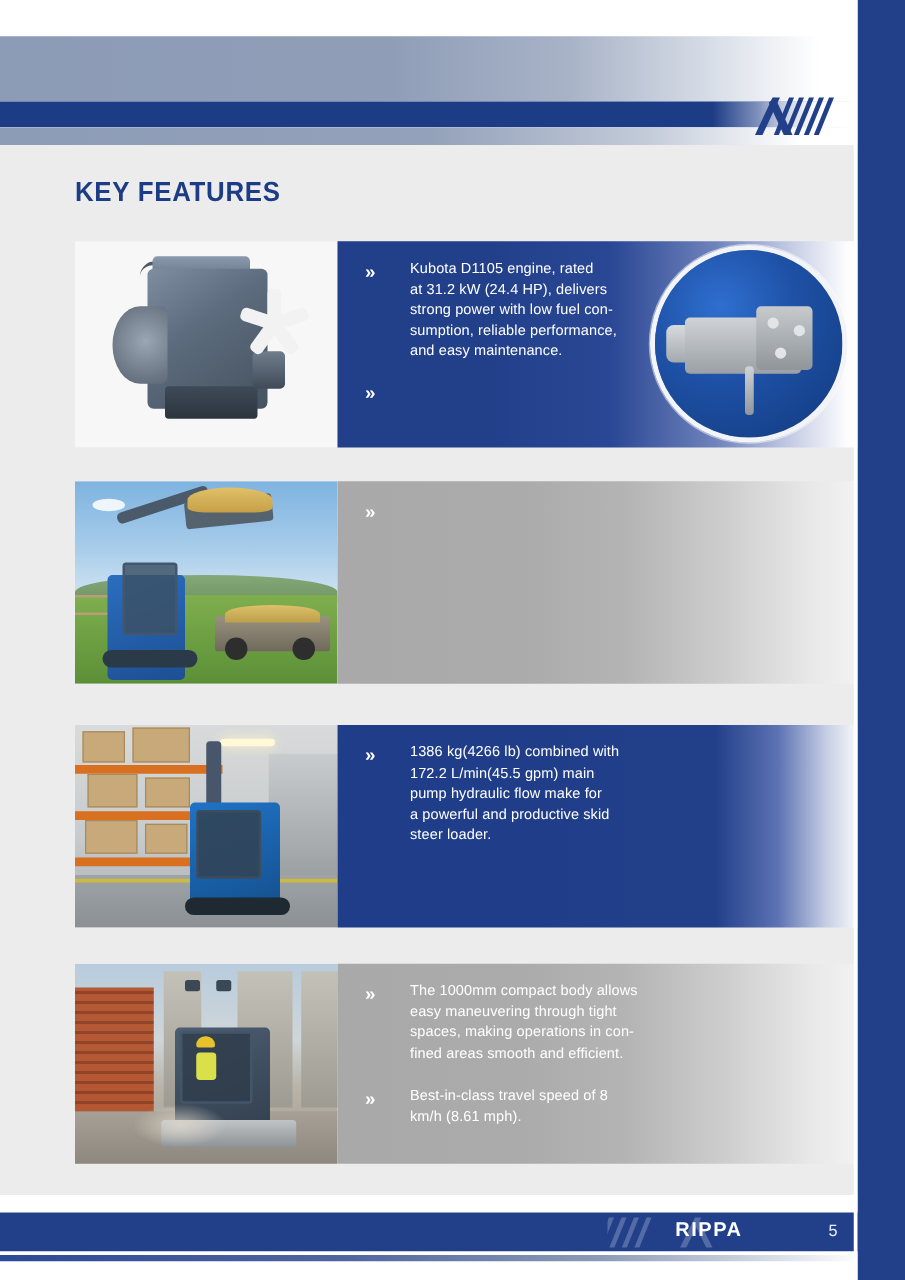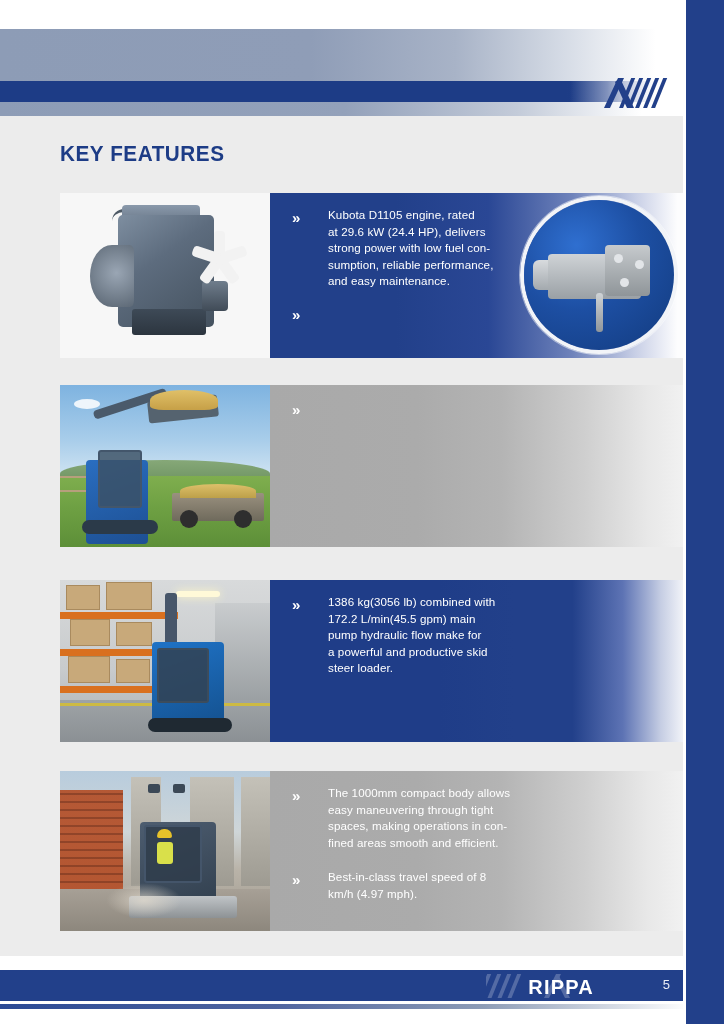--- a/index.html
+++ b/index.html
@@ -103,21 +103,21 @@
     position:absolute; left:0; top:14px; width:690px; height:31px;
     background:linear-gradient(90deg,#22408a 0%,#22408a 60%,#22408a 100%);
   }
   .ftr-line{
     position:absolute; left:0; top:48px; width:690px; height:5px;
     background:linear-gradient(90deg,#2b4a95 0%,#50659f 40%,#8d9cb6 70%,#ffffff 100%);
   }
   .ftr-stripes{ position:absolute; left:486px; top:16px; width:128px; height:28px; opacity:.75; }
   .ftr-logo{
     position:absolute; right:96px; top:20px;
-    color:#ffffff; font-size:20px; font-weight:bold; letter-spacing:1.2px;
+    color:#ffffff; font-size:16px; font-weight:bold; letter-spacing:1.2px;
     display:flex; align-items:center;
   }
   .ftr-page{
     position:absolute; right:20px; top:21px;
     color:#e9ecf5; font-size:13px;
   }
 
   
   .scene{ position:absolute; inset:0; }
 
@@ -280,21 +280,21 @@
         <i style="transform:rotate(216deg)"></i>
         <i style="transform:rotate(288deg)"></i>
       </div>
     </div>
   </div>
   <div class="panel navy">
     <div class="bullets">
       <div class="bullet">
         <span class="chev">»</span>
         <span class="btext">Kubota D1105 engine, rated
-at 29.6 kW (24.4 HP), delivers
+at 31.2 kW (24.4 HP), delivers
 strong power with low fuel con-
 sumption, reliable performance,
 and easy maintenance.</span>
       </div>
       <div class="bullet">
         <span class="chev">»</span>
       </div>
     </div>
     <div class="circle-inset">
       <div class="scene sc-pump">
@@ -361,21 +361,21 @@
       <div class="mast"></div>
       <div class="machine"></div>
       <div class="mcab"></div>
       <div class="mtrack"></div>
     </div>
   </div>
   <div class="panel navy-solid">
     <div class="bullets">
       <div class="bullet">
         <span class="chev">»</span>
-        <span class="btext">1386 kg(3056 lb) combined with
+        <span class="btext">1386 kg(4266 lb) combined with
 172.2 L/min(45.5 gpm) main
 pump hydraulic flow make for
 a powerful and productive skid
 steer loader.</span>
       </div>
     </div>
   </div>
 </div>
 
 <div class="feature f4">
@@ -401,21 +401,21 @@
       <div class="bullet">
         <span class="chev">»</span>
         <span class="btext">The 1000mm compact body allows
 easy maneuvering through tight
 spaces, making operations in con-
 fined areas smooth and efficient.</span>
       </div>
       <div class="bullet" style="margin-top:18px">
         <span class="chev">»</span>
         <span class="btext">Best-in-class travel speed of 8
-km/h (4.97 mph).</span>
+km/h (8.61 mph).</span>
       </div>
     </div>
   </div>
 </div>
 
 <div class="footer">
   <div class="ftr-navy"></div>
   <svg class="ftr-stripes" viewBox="0 0 128 28">
     <g fill="#ffffff" opacity="0.30">
       <rect x="2" y="2" width="4" height="24" transform="skewX(-22)"></rect>

